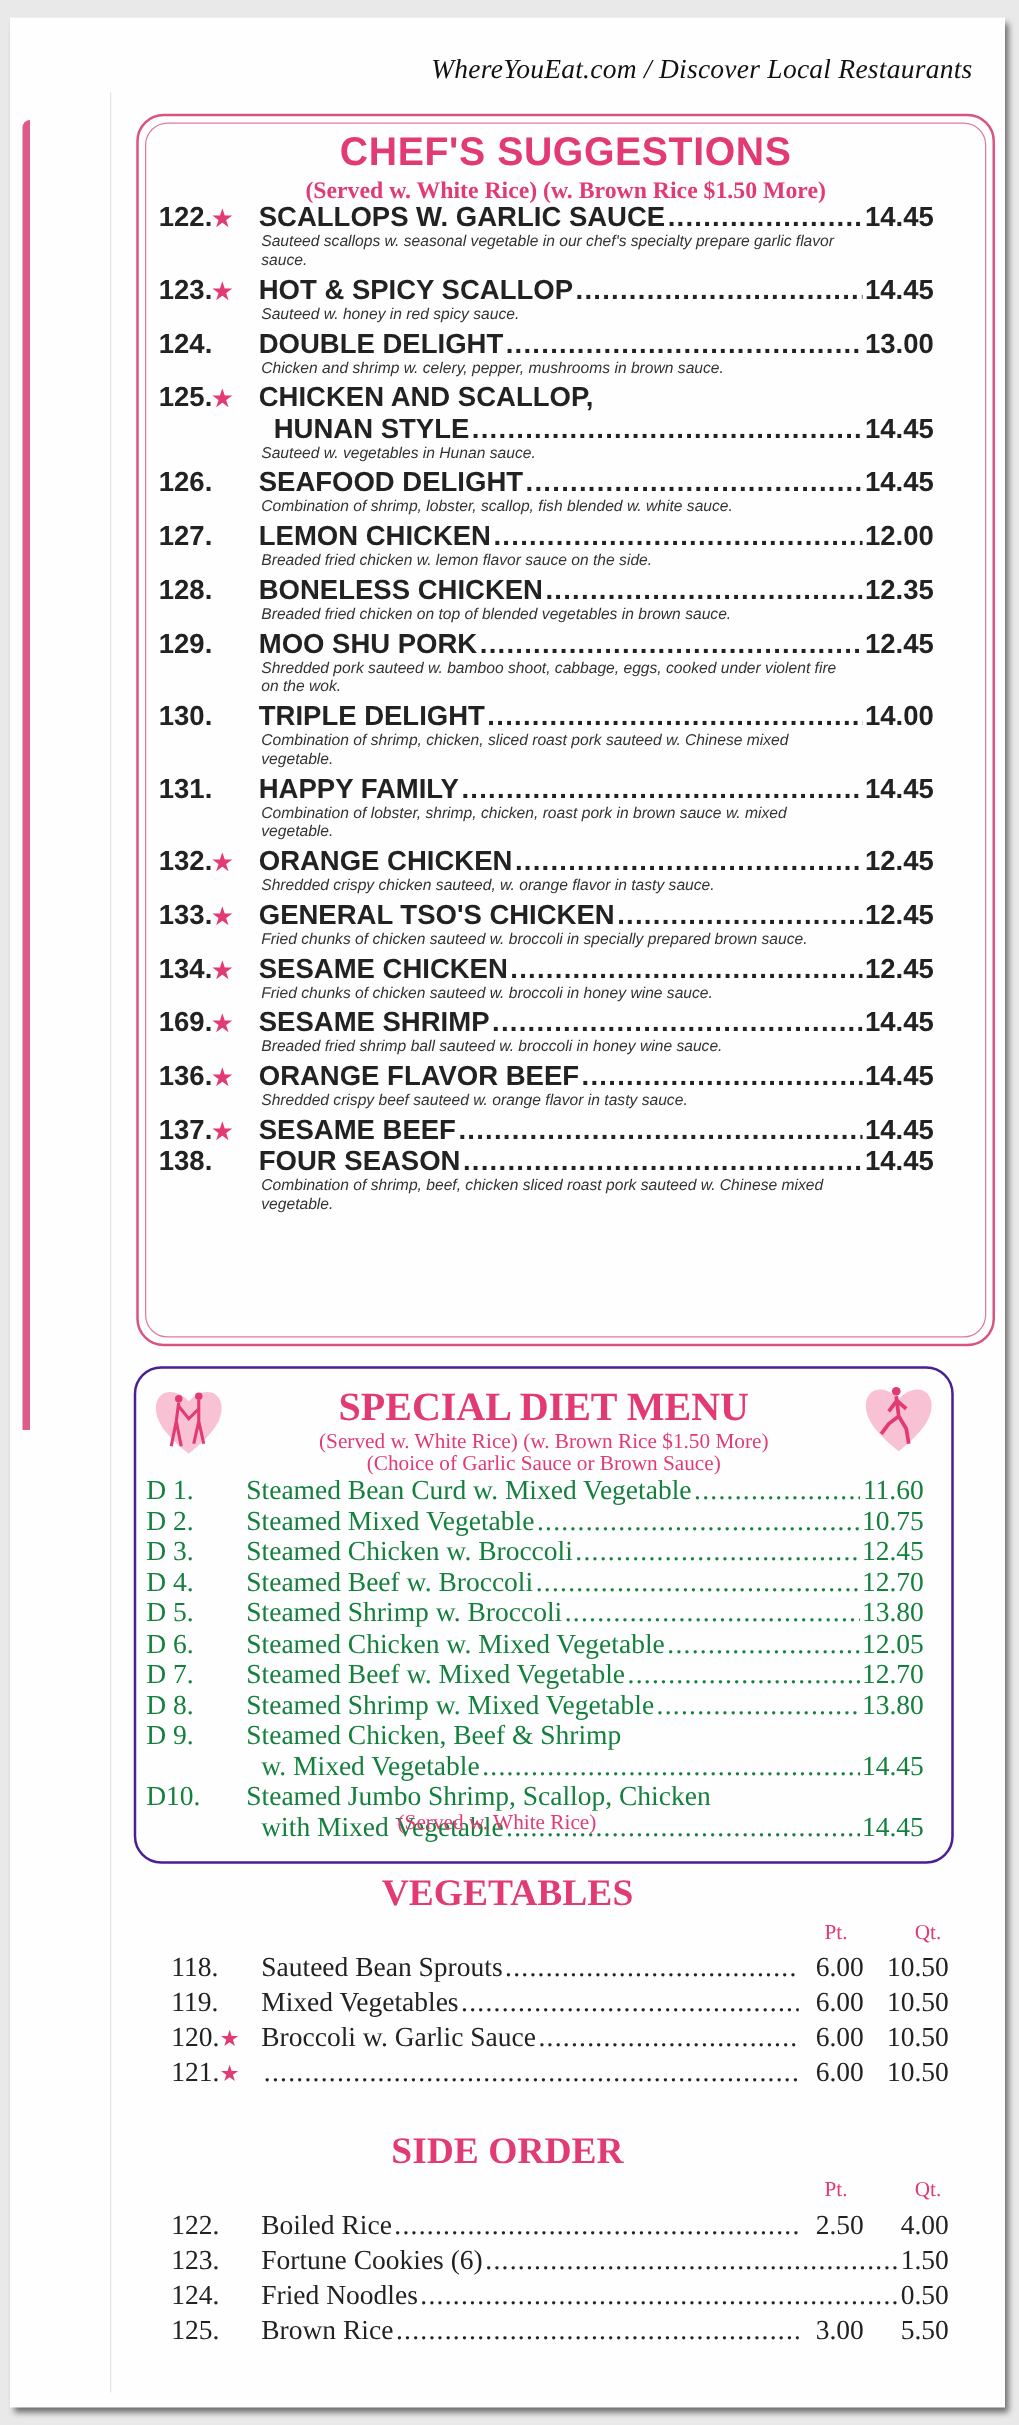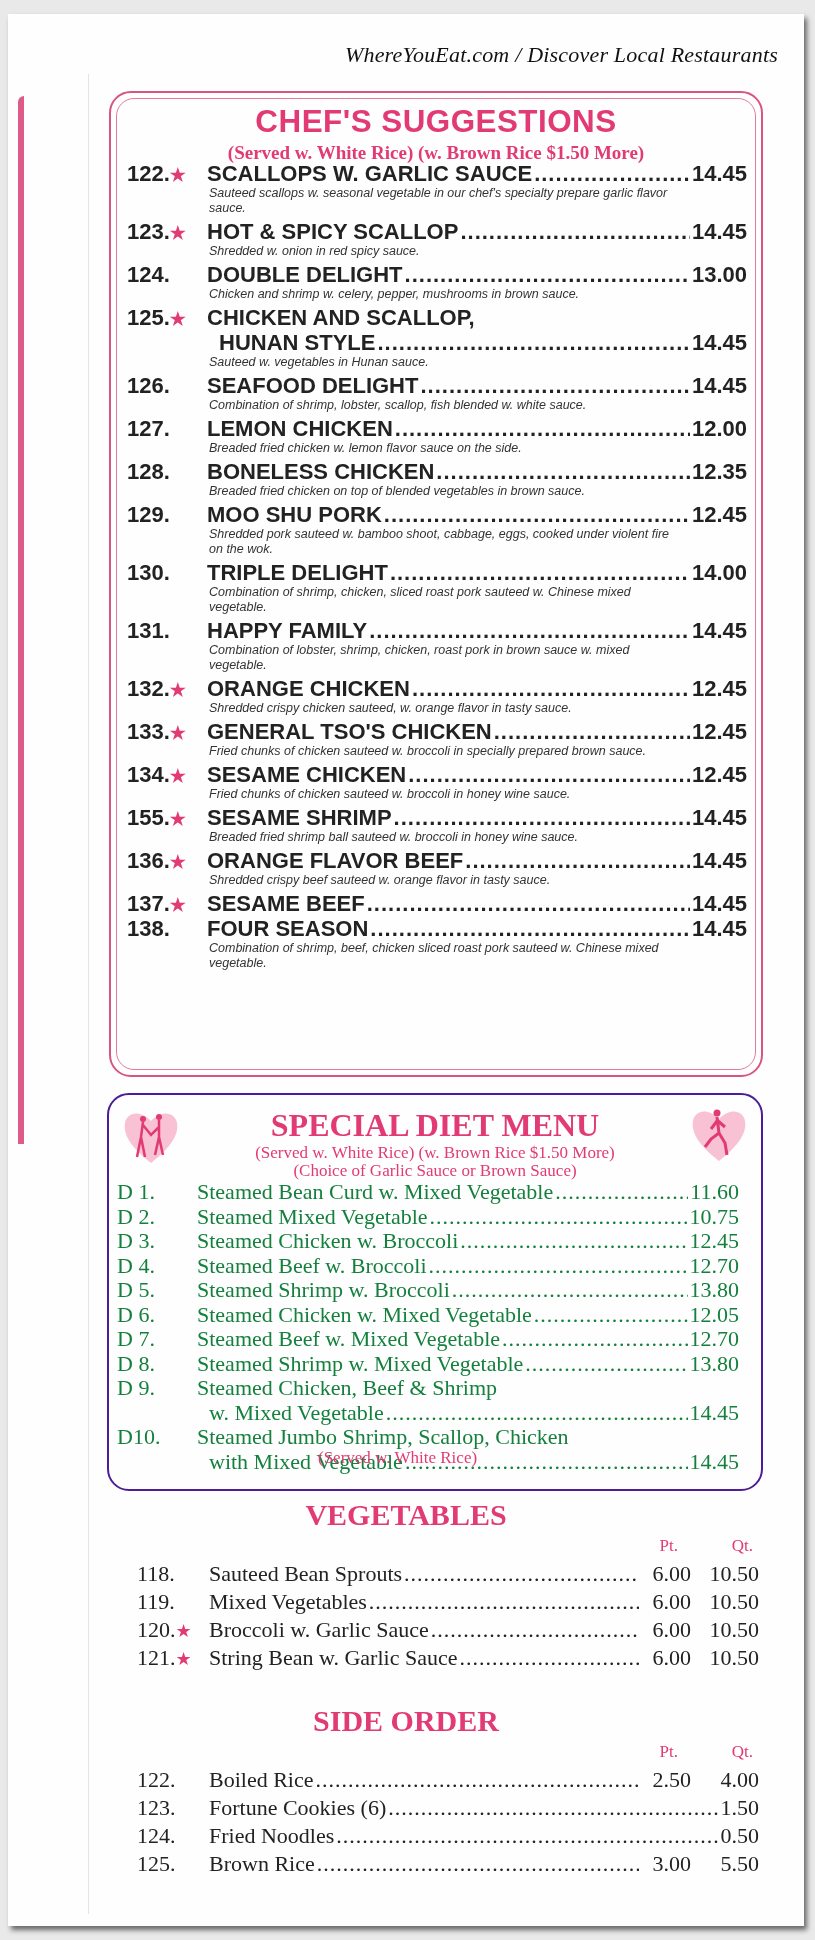--- a/index.html
+++ b/index.html
@@ -18,21 +18,21 @@
     position: absolute; left: 10px; top: 82px; width: 6px; height: 1048px;
     background: #de5a88; border-radius: 6px 0 0 0;
   }
   .fold-line {
     position: absolute; left: 80px; top: 60px; width: 1px; height: 1840px; background: #e4e4e4;
   }
 
   
   .chef-box {
     position: absolute; left: 101px; top: 77px; width: 650px; height: 982px;
-    border: 2px solid #d9547f; border-radius: 22px;
+    border: 2px solid #d9547f; border-radius: 22px; padding-left: 33px;
   }
   .chef-inner {
     position: absolute; left: 5px; top: 5px; right: 5px; bottom: 5px;
     border: 1.5px solid #e07ba0; border-radius: 18px;
   }
   .chef-title {
     position: absolute; left: 0; right: 0; top: 10px; text-align: center;
     font-family: "Liberation Sans", sans-serif; font-weight: bold; font-size: 32px;
     color: #e23a74; letter-spacing: 0.5px; transform: scaleX(0.98);
   }
@@ -129,21 +129,21 @@
           </div>
           <div class="c-desc">Sauteed scallops w. seasonal vegetable in our chef's specialty prepare garlic flavor sauce.</div>
         </div>
         <div class="c-item">
           <div class="c-row">
             <span class="c-num"><span>123.</span><span class="star">★</span></span>
             <span class="c-name">HOT &amp; SPICY SCALLOP</span>
             <span class="dots"></span>
             <span class="c-price">14.45</span>
           </div>
-          <div class="c-desc">Shredded w. onion in red spicy sauce.</div>
+          <div class="c-desc">Sauteed w. honey in red spicy sauce.</div>
         </div>
         <div class="c-item">
           <div class="c-row">
             <span class="c-num"><span>124.</span></span>
             <span class="c-name">DOUBLE DELIGHT</span>
             <span class="dots"></span>
             <span class="c-price">13.00</span>
           </div>
           <div class="c-desc">Chicken and shrimp w. celery, pepper, mushrooms in brown sauce.</div>
         </div>
@@ -235,21 +235,21 @@
           <div class="c-row">
             <span class="c-num"><span>134.</span><span class="star">★</span></span>
             <span class="c-name">SESAME CHICKEN</span>
             <span class="dots"></span>
             <span class="c-price">12.45</span>
           </div>
           <div class="c-desc">Fried chunks of chicken sauteed w. broccoli in honey wine sauce.</div>
         </div>
         <div class="c-item">
           <div class="c-row">
-            <span class="c-num"><span>155.</span><span class="star">★</span></span>
+            <span class="c-num"><span>169.</span><span class="star">★</span></span>
             <span class="c-name">SESAME SHRIMP</span>
             <span class="dots"></span>
             <span class="c-price">14.45</span>
           </div>
           <div class="c-desc">Breaded fried shrimp ball sauteed w. broccoli in honey wine sauce.</div>
         </div>
         <div class="c-item">
           <div class="c-row">
             <span class="c-num"><span>136.</span><span class="star">★</span></span>
             <span class="c-name">ORANGE FLAVOR BEEF</span>
@@ -386,21 +386,20 @@
       </div>
       <div class="v-row">
         <span class="v-num"><span>120.</span><span class="star">★</span></span>
         <span class="v-name">Broccoli w. Garlic Sauce</span>
         <span class="dots"></span>
         <span class="v-pt">6.00</span>
         <span class="v-qt">10.50</span>
       </div>
       <div class="v-row">
         <span class="v-num"><span>121.</span><span class="star">★</span></span>
-        <span class="v-name">String Bean w. Garlic Sauce</span>
         <span class="dots"></span>
         <span class="v-pt">6.00</span>
         <span class="v-qt">10.50</span>
       </div>
     </div>
 
   <div class="sec-title" style="top:1690px">SIDE ORDER</div>
   <div class="colhdr" style="left:630px;top:1728px;width:40px">Pt.</div>
   <div class="colhdr" style="left:705px;top:1728px;width:40px">Qt.</div>
   <div class="v-list" style="top:1752px" id="side-list">

